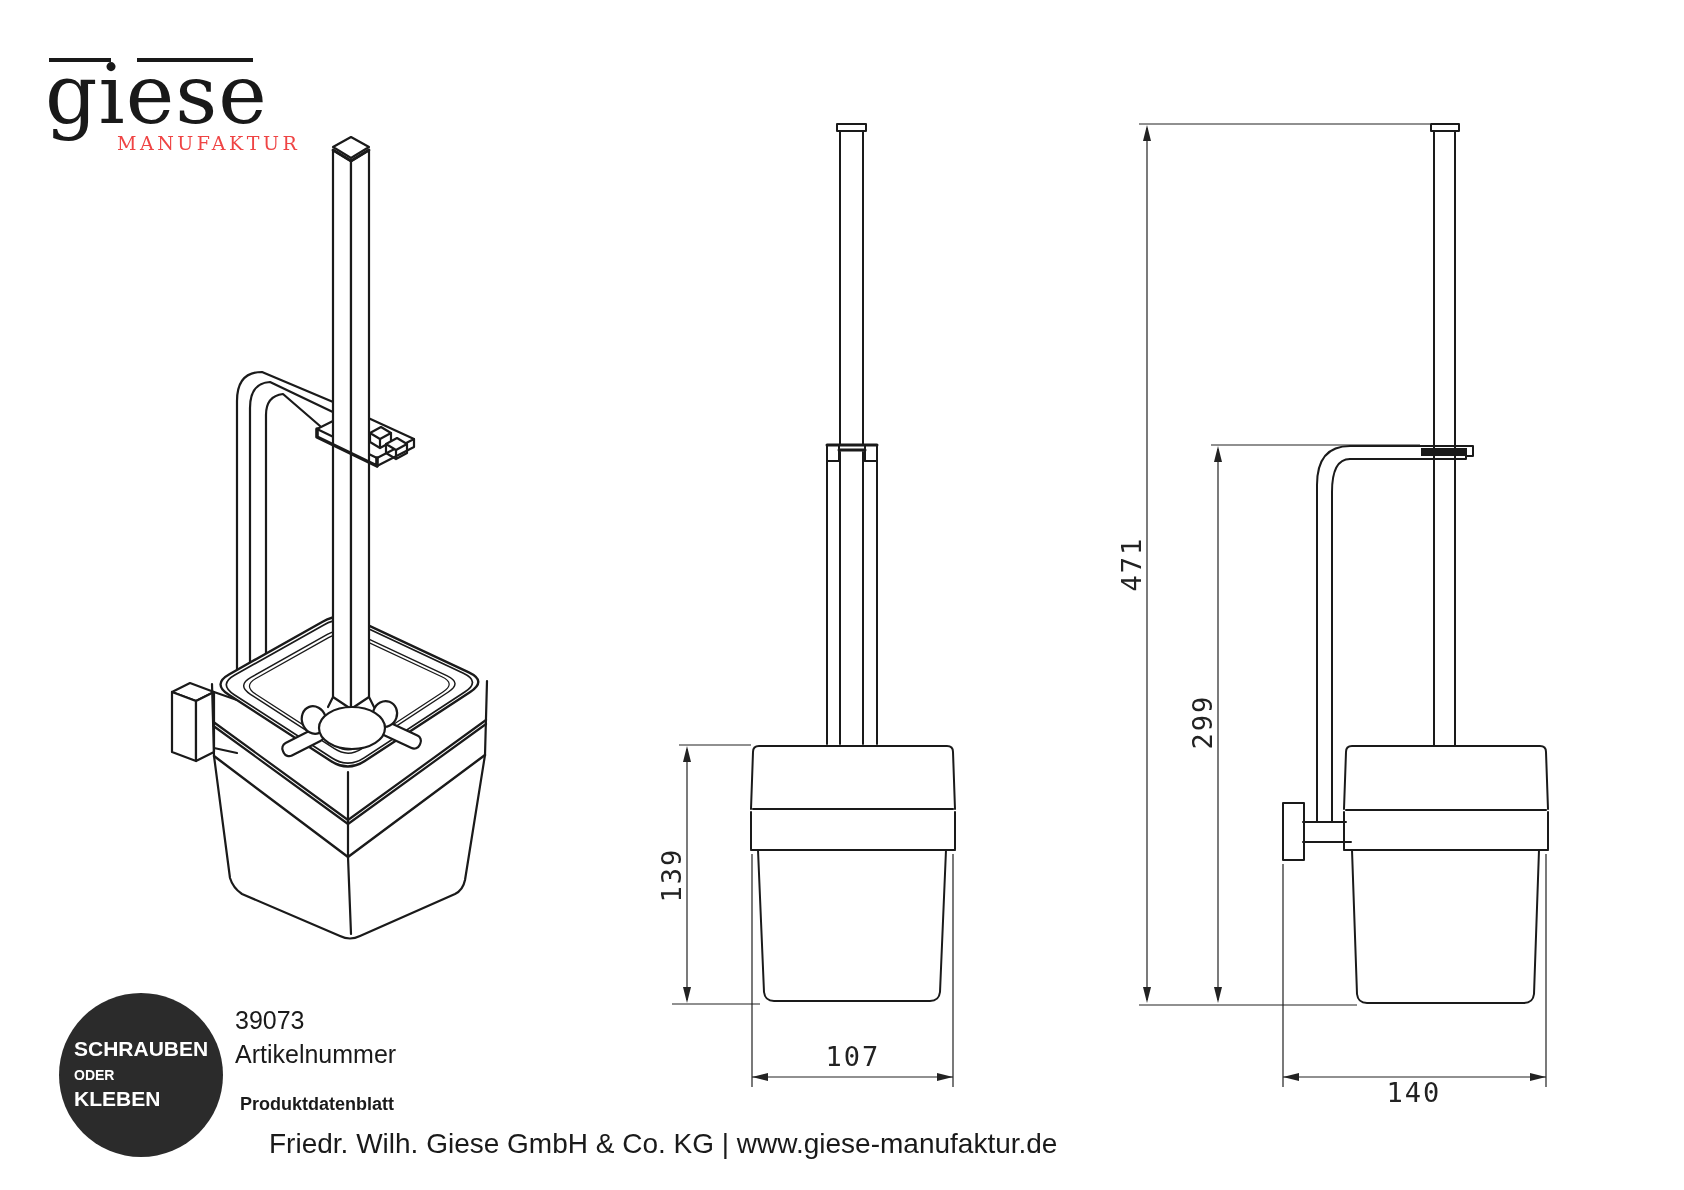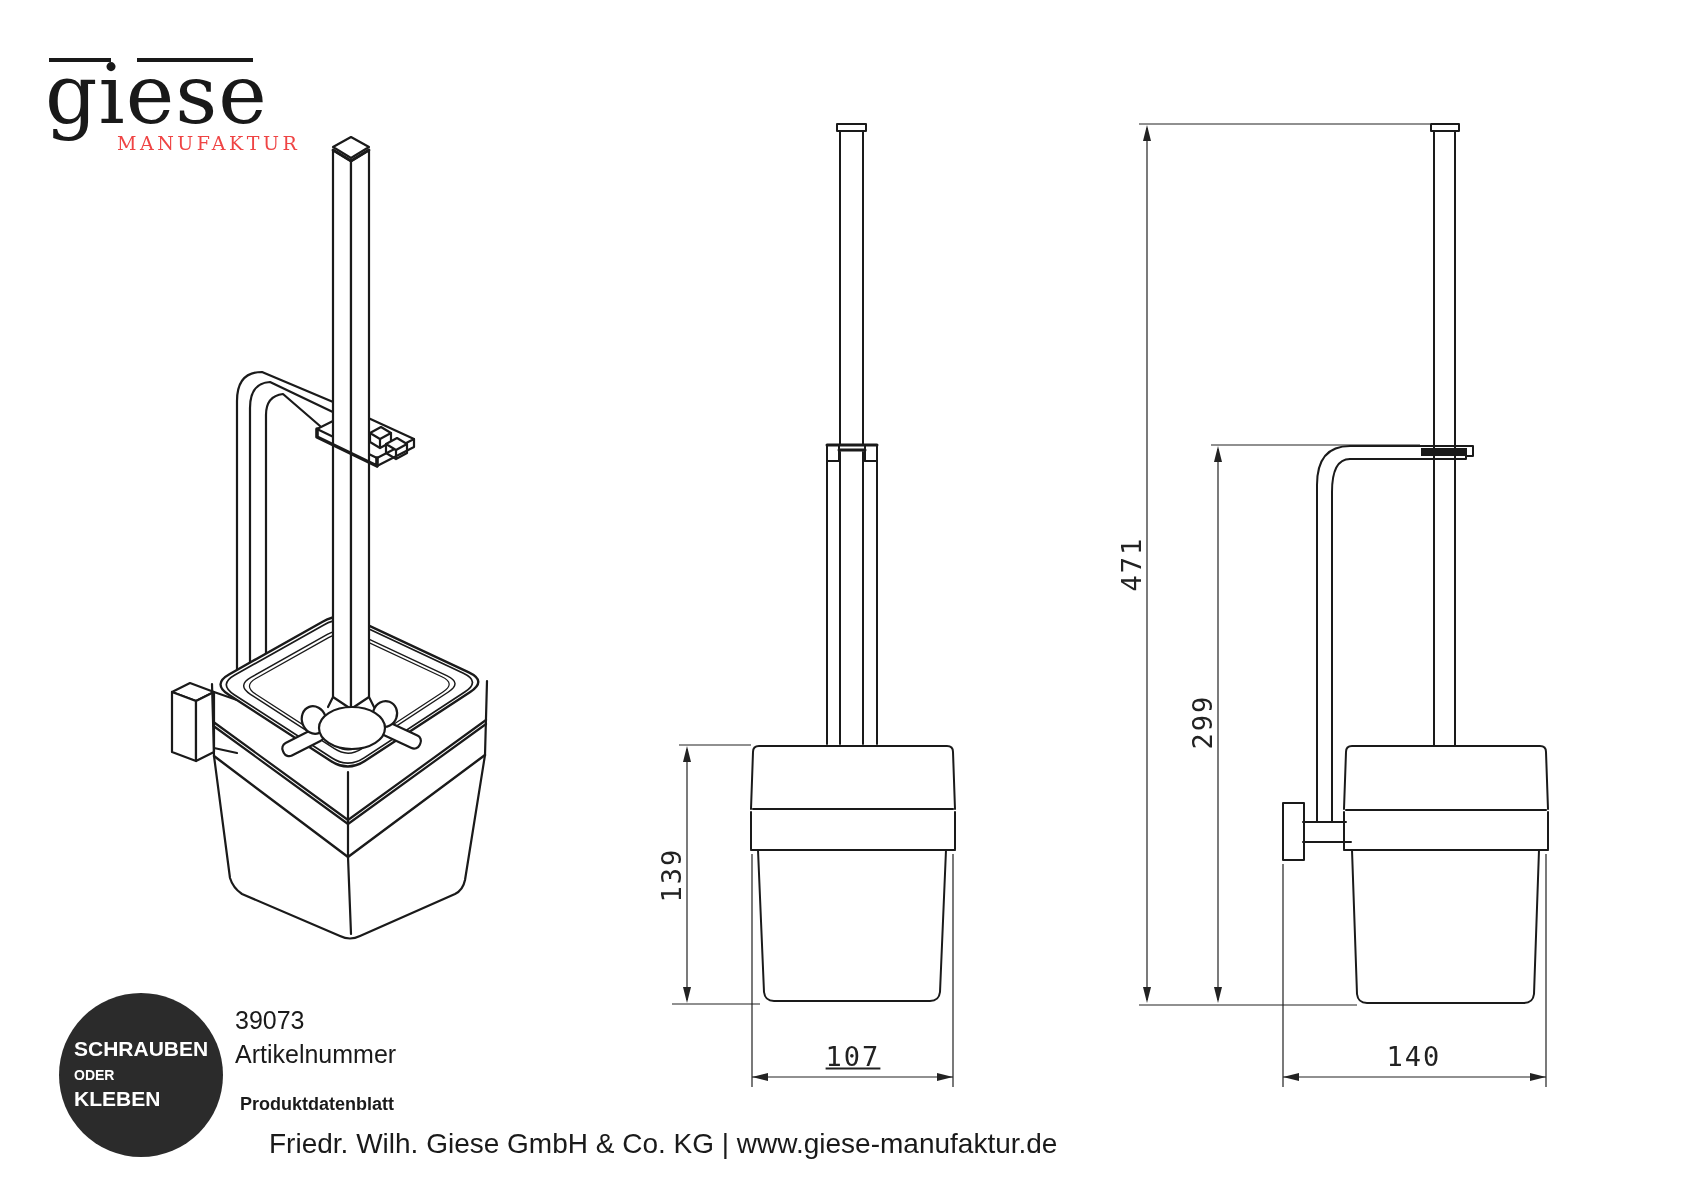--- a/index.html
+++ b/index.html
@@ -179,24 +179,24 @@
       <polygon points="1147,1003 1143,987 1151,987"></polygon>
       <polygon points="1218,446 1214,462 1222,462"></polygon>
       <polygon points="1218,1003 1214,987 1222,987"></polygon>
       <polygon points="1283,1077 1299,1073 1299,1081"></polygon>
       <polygon points="1546,1077 1530,1073 1530,1081"></polygon>
     </g>
   </g>
 </svg>
 
 <div class="dim rot" style="left:671px;top:875px;">139</div>
-<div class="dim" style="left:853px;top:1056px;text-decoration:underline;">107</div>
+<div class="dim" style="left:853px;top:1056px;">107</div>
 <div class="dim rot" style="left:1131px;top:564px;">471</div>
 <div class="dim rot" style="left:1202px;top:722px;">299</div>
-<div class="dim" style="left:1414px;top:1056px;">140</div>
+<div class="dim" style="left:1414px;top:1092px;">140</div>
 
 <div class="abs logo-wrap">
   <div class="logo-line l1"></div>
   <div class="logo-line l2"></div>
   <div class="logo-word">giese</div>
   <div class="logo-sub">MANUFAKTUR</div>
 </div>
 
 <div class="abs badge">
   <div class="t b1">SCHRAUBEN</div>

